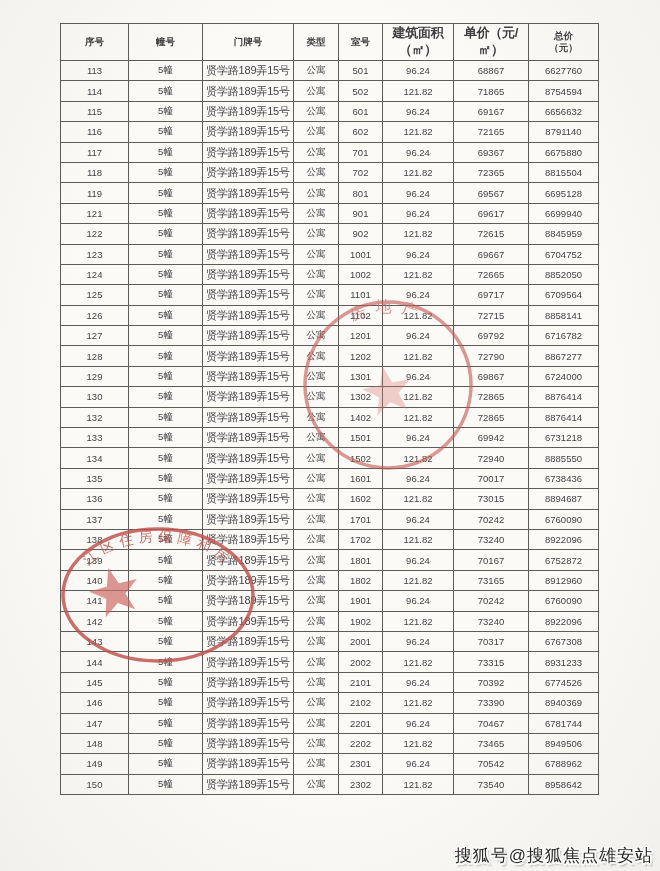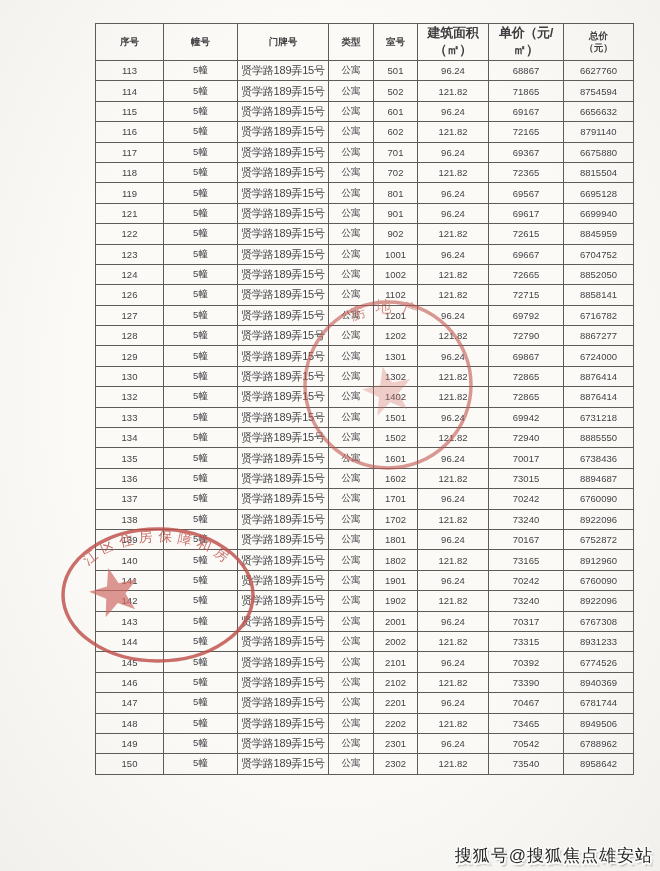--- a/index.html
+++ b/index.html
@@ -12,21 +12,21 @@
   }
   table.price-table{
     position:absolute;left:60px;top:23px;
     width:538px;
     border-collapse:collapse;table-layout:fixed;
     background:transparent;
   }
   table.price-table, table.price-table th, table.price-table td{
     border:1px solid #5d5c5a;
   }
-  table.price-table{border-width:1.6px;border-color:#4c4b49;margin-left:35px;}
+  table.price-table{border-width:1.6px;border-color:#4c4b49;}
   th{
     height:36px;
     font-size:9.5px;font-weight:600;color:#3e3d3f;
     white-space:pre-line;line-height:1.3;
     padding:0;text-align:center;vertical-align:middle;
   }
   th:nth-child(6), th:nth-child(7){font-size:13px;letter-spacing:-0.3px;}
   td{
     height:19.4px;
     font-size:9.5px;color:#434246;
@@ -183,20 +183,30 @@
           <td>124</td>
           <td>5幢</td>
           <td>贤学路189弄15号</td>
           <td>公寓</td>
           <td>1002</td>
           <td>121.82</td>
           <td>72665</td>
           <td>8852050</td>
         </tr>
         <tr>
+          <td>125</td>
+          <td>5幢</td>
+          <td>贤学路189弄15号</td>
+          <td>公寓</td>
+          <td>1101</td>
+          <td>96.24</td>
+          <td>69717</td>
+          <td>6709564</td>
+        </tr>
+        <tr>
           <td>126</td>
           <td>5幢</td>
           <td>贤学路189弄15号</td>
           <td>公寓</td>
           <td>1102</td>
           <td>121.82</td>
           <td>72715</td>
           <td>8858141</td>
         </tr>
         <tr>

